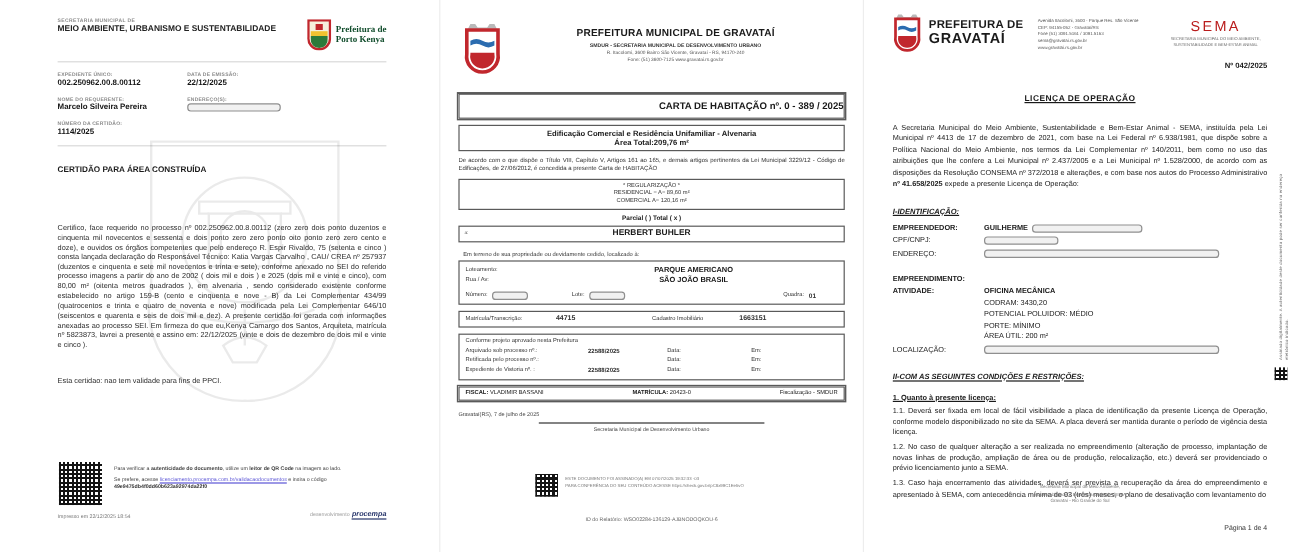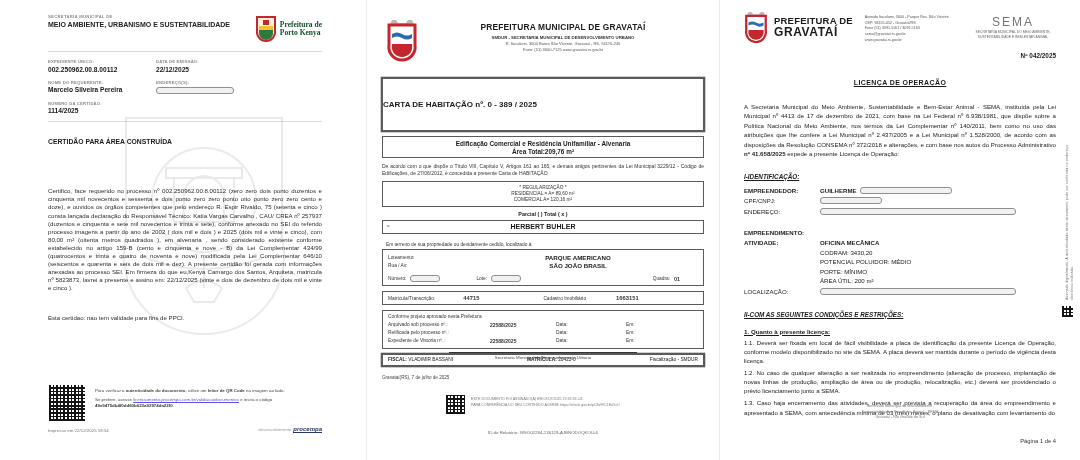--- a/index.html
+++ b/index.html
@@ -45,21 +45,21 @@
 
   
   .pm-inner { position:relative; height:100%; padding:18px 13px 0 13px; font-size:5.4px; }
   .pm-head { display:flex; align-items:flex-start; gap:8px; padding:0 6px;justify-content:flex-end; }
   .pm-head-text { flex:1; text-align:center; padding-top:4px; }
   .pm-org { font-size:8.4px; font-weight:bold; letter-spacing:.2px; }
   .pm-dept { font-size:4.3px; font-weight:bold; color:#333; margin-top:3px; }
   .pm-addr, .pm-phone { font-size:4px; color:#555; margin-top:1px; }
   .box { border:1px solid #5a5a5a; background:#fff; }
   .box-dbl { border:1px solid #5a5a5a; box-shadow:0 0 0 1.3px #5a5a5a; }
-  .pm-title-box { margin:16px 2px 0; padding:21px 0; text-align:left; }
+  .pm-title-box { margin:16px 2px 0; padding:5px 0; text-align:right; }
   .pm-title { font-size:8px; font-weight:bold; }
   .pm-sub-box { margin:5px 2px 0; padding:2.5px 0; text-align:center; }
   .pm-sub1 { font-size:6.4px; font-weight:bold; }
   .pm-sub2 { font-size:6.4px; font-weight:bold; margin-top:1px; }
   .pm-intro { font-size:5px; line-height:1.3; color:#333; text-align:justify; margin:5px 2px 0; }
   .pm-reg-box { margin:5px 2px 0; padding:2.5px 0; text-align:center; font-size:4.8px; color:#333; line-height:1.35; }
   .pm-parcial { text-align:center; font-size:5.4px; font-weight:bold; margin-top:4px; }
   .pm-owner-box { margin:3px 2px 0; padding:2px 4px 3px; position:relative; text-align:center; }
   .pm-owner-prefix { position:absolute; left:4px; top:1.5px; font-size:4px; color:#555; }
   .pm-owner { font-size:7px; font-weight:bold; }
@@ -83,21 +83,21 @@
   .pm-qrtext { font-size:3.6px; line-height:1.6; color:#777; padding-top:3px; }
   .pm-report { position:absolute; left:0; right:0; top:430px; text-align:center; font-size:4.4px; color:#666; }
 
   
   .pr-inner { position:relative; height:100%; padding:10px 24px 0 24px; }
   .pr-head { display:flex; align-items:flex-start; gap:6px; }
   .pr-brand { font-size:9.5px; font-weight:bold; line-height:1; letter-spacing:.2px; padding-top:6px; }
   .pr-brand .l2 { font-size:12px; letter-spacing:.6px; }
   .pr-addr { font-size:3.7px; color:#555; line-height:1.55; padding-top:5px; margin-left:6px; flex:1; }
   .pr-sema { text-align:center; width:86px; padding-top:5px; }
-  .pr-sema-main { font-size:12px; letter-spacing:2px; color:#737373; font-weight:400; }
+  .pr-sema-main { font-size:12px; letter-spacing:2px; color:#b91c1c; font-weight:400; }
   .pr-sema-sub { font-size:3.4px; color:#666; margin-top:1px; line-height:1.4; }
   .pr-number { text-align:right; font-size:6.4px; font-weight:bold; margin-top:8px; }
   .pr-title { text-align:center; font-size:7px; font-weight:bold; text-decoration:underline;
     letter-spacing:.4px; margin-top:20px; }
   .pr-par { font-size:6.1px; line-height:1.55; text-align:justify; color:#222; margin-top:16px; }
   .pr-sec { font-size:6.3px; font-weight:bold; font-style:italic; text-decoration:underline; margin-top:14px; }
   .pr-frow { display:flex; align-items:center; margin-top:3.5px; font-size:6.1px; }
   .pr-flabel { width:76px; font-weight:bold; flex:none; }
   .pr-fvalue-b { font-weight:bold; }
   .pr-detail { margin-left:76px; font-size:6.1px; margin-top:2.5px; }

